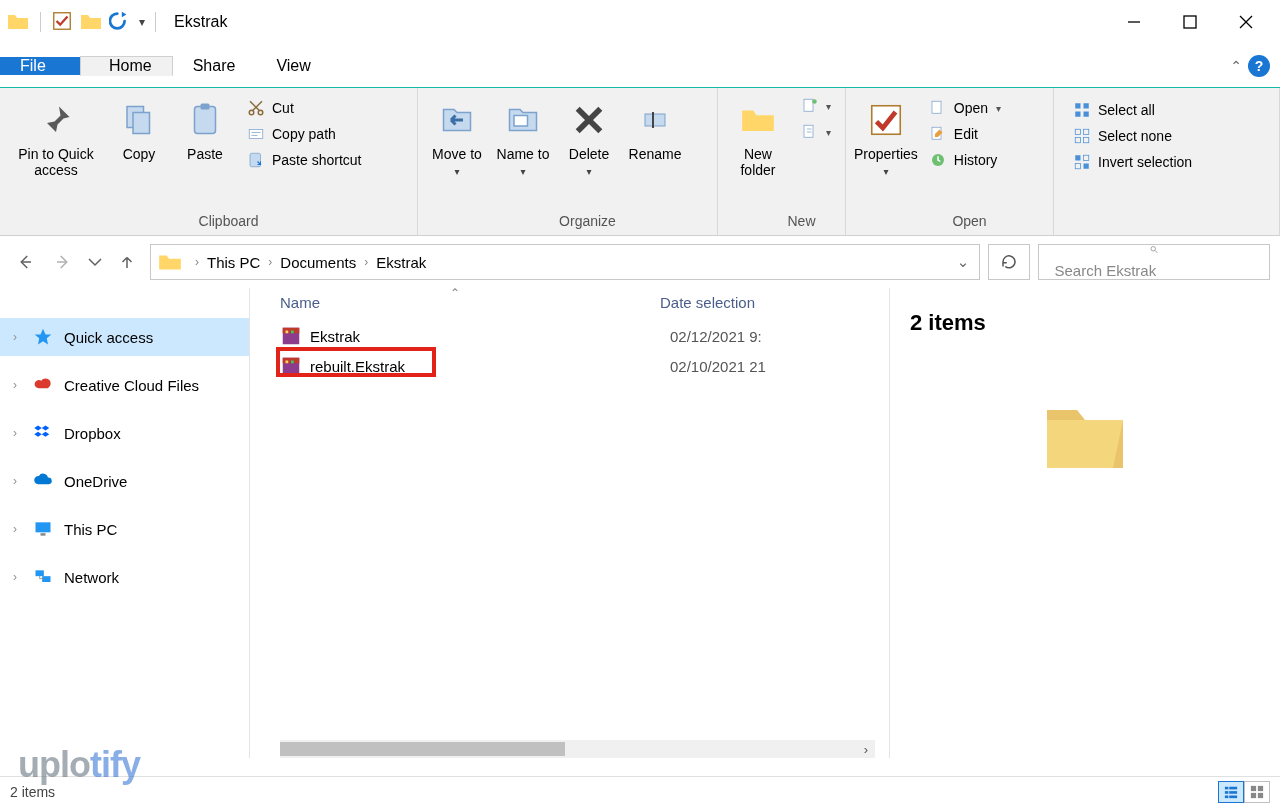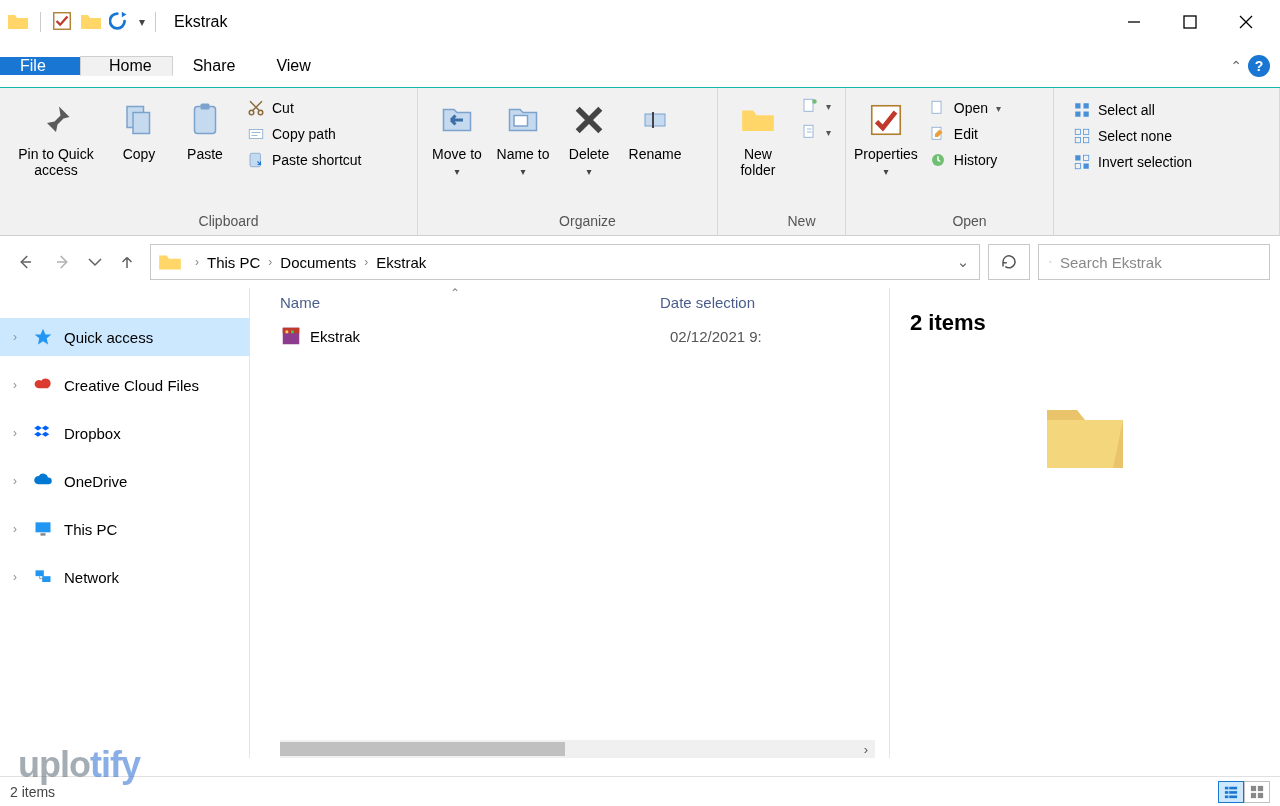--- a/index.html
+++ b/index.html
@@ -44,21 +44,21 @@
   .addressbar { height: 52px; display: flex; align-items: center; padding: 0 10px; gap: 8px; }
   .navbtn { width: 30px; height: 30px; display: flex; align-items: center; justify-content: center; color: #606060; }
   .navbtn.disabled { color: #b0b0b0; }
   .navbtn svg { width: 18px; height: 18px; fill: currentColor; }
   .addr { flex: 1; height: 36px; border: 1px solid #c8c8c8; display: flex; align-items: center; }
   .addr .folder-mini { width: 26px; height: 26px; margin: 0 6px; }
   .addr .crumb { display: flex; align-items: center; font-size: 15px; padding: 0 2px; }
   .addr .crumb-arrow { margin: 0 6px; color: #888; font-size: 12px; }
   .addr .chev { margin-left: auto; width: 32px; text-align: center; color: #666; }
   .refresh { width: 42px; height: 36px; border: 1px solid #c8c8c8; display: flex; align-items: center; justify-content: center; }
-  .searchbox { width: 232px; height: 36px; border: 1px solid #c8c8c8; display: flex; align-items: center; padding: 0 10px; gap: 8px; color: #888; }
+  .searchbox { width: 232px; height: 36px; border: 1px solid #c8c8c8; display: flex; align-items: center; padding: 0 10px; gap: 8px; color: #888; flex-direction: column; }
   .searchbox input { border: none; outline: none; flex: 1; font-size: 15px; color: #333; background: transparent; }
   .searchbox input::placeholder { color: #888; }
 
   
   .main { display: flex; height: 470px; }
   .sidebar { width: 250px; border-right: 1px solid #e4e4e4; padding-top: 30px; }
   .side-item { display: flex; align-items: center; gap: 10px; padding: 8px 8px 8px 8px; font-size: 15px; }
   .side-item .exp { color: #909090; width: 14px; text-align:center; font-size: 12px; }
   .side-item .iconwrap { width: 22px; height: 22px; display: flex; align-items: center; justify-content: center; }
   .side-item.selected { background: #cce8ff; }
@@ -515,20 +515,33 @@
             <rect x="3" y="3" width="18" height="18" fill="#8d3b8d"></rect>
             <rect x="3" y="3" width="18" height="6" fill="#c0392b"></rect>
             <rect x="6" y="6" width="3" height="3" fill="#ffd667"></rect>
             <rect x="12" y="6" width="3" height="3" fill="#2ecc71"></rect>
           </svg>
         </span>
       <span class="fname">Ekstrak</span>
       <span class="fdate">02/12/2021 9:</span>
     </div>
 
+    <div class="row highlighted">
+      <div class="highlight-box" style="top:-4px; width:160px; height:30px;"></div>
+      <span class="icon">
+          <svg viewBox="0 0 24 24">
+            <rect x="3" y="3" width="18" height="18" fill="#8d3b8d"></rect>
+            <rect x="3" y="3" width="18" height="6" fill="#c0392b"></rect>
+            <rect x="6" y="6" width="3" height="3" fill="#ffd667"></rect>
+            <rect x="12" y="6" width="3" height="3" fill="#2ecc71"></rect>
+          </svg>
+        </span>
+      <span class="fname">rebuilt.Ekstrak</span>
+      <span class="fdate">02/10/2021 21</span>
+    </div>
 
     <div class="fakescroll">
       <div class="thumb"></div>
       <div class="arr">›</div>
     </div>
   </div>
 
   <div class="preview">
     <h2>2 items</h2>
     <svg class="big-folder" viewBox="0 0 100 100">

